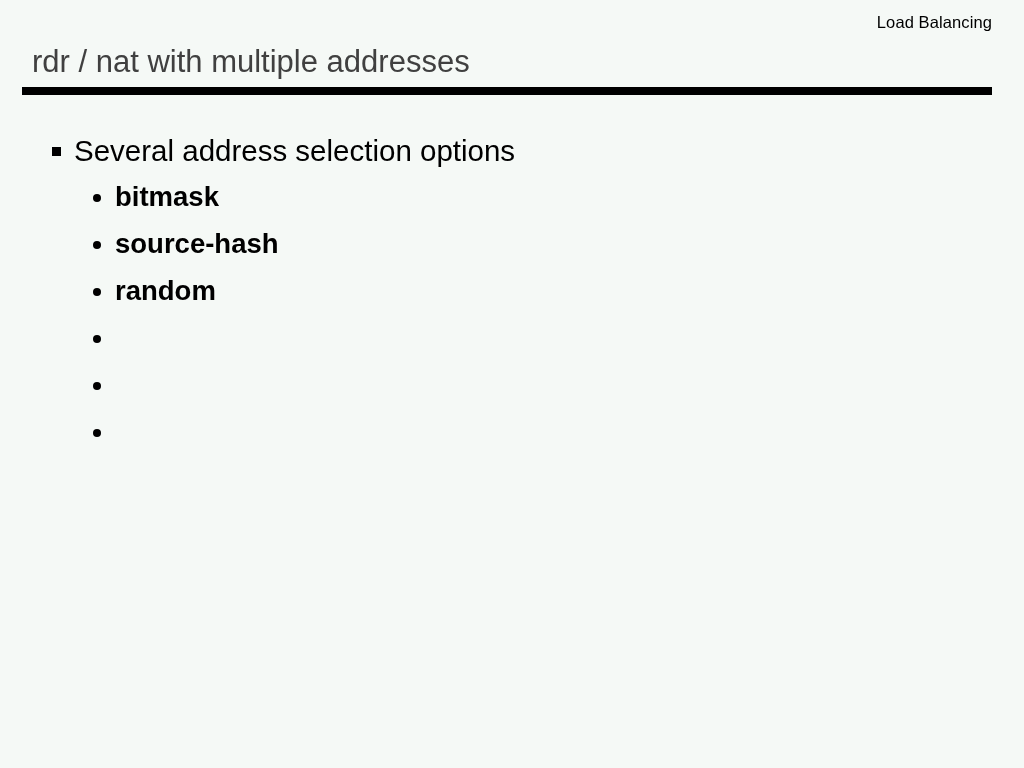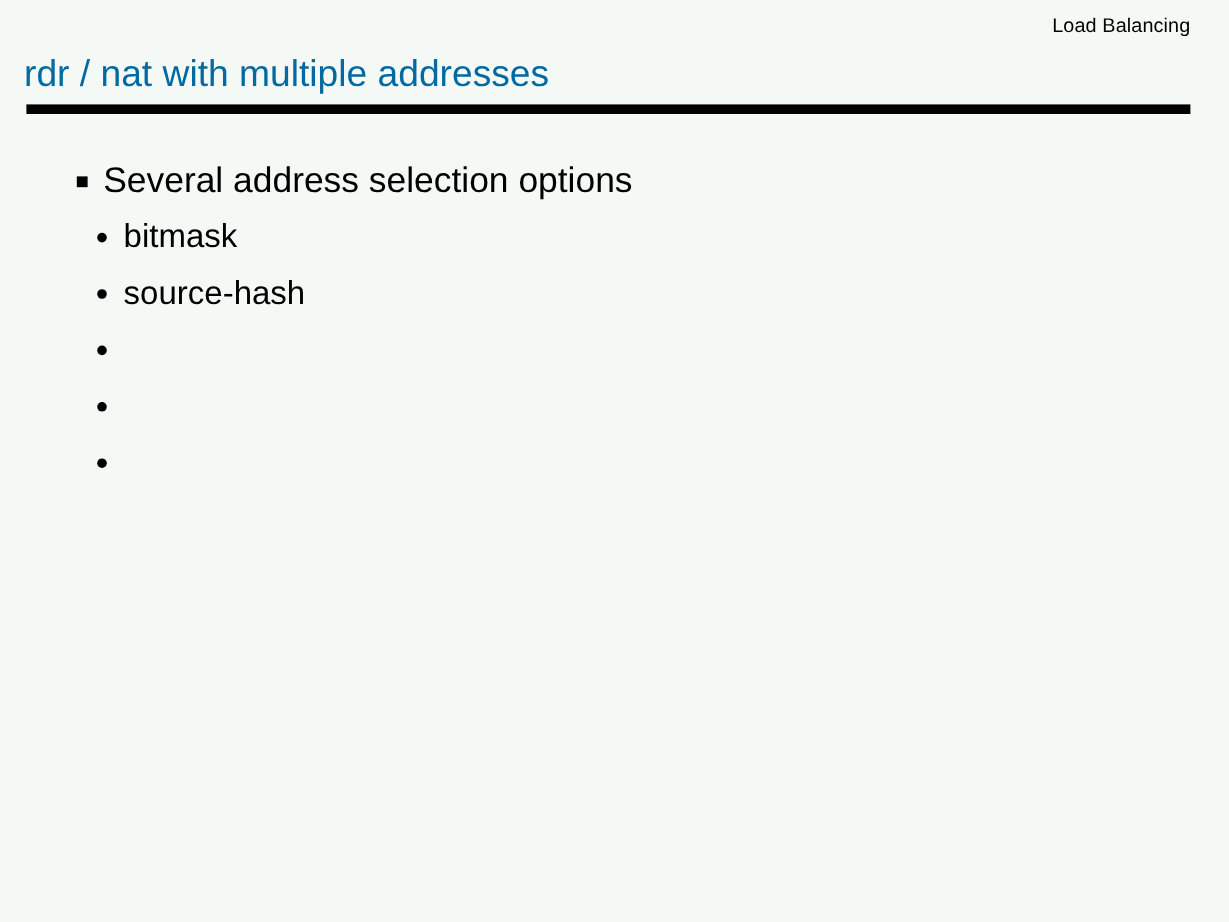--- a/index.html
+++ b/index.html
@@ -33,59 +33,60 @@
     letter-spacing: 0.1px;
     color: #000000;
     white-space: nowrap;
     text-align: right;
     margin-left: 24px;
   }
 
   
   .slide-title {
     position: absolute;
-    left: 20px;
+    left: 32px;
     top: 43px;
     font-size: 31px;
     line-height: 38px;
     font-weight: normal;
-    color: #0369a1;
+    color: #404040;
     white-space: nowrap;
     margin: 0;
   }
 
   .title-rule {
     position: absolute;
     left: 22px;
     top: 87px;
     width: 970px;
     height: 8px;
     background: #000000;
   }
 
   
   .body-list {
     position: absolute;
-    left: 12px;
+    left: 0;
     top: 133px;
     width: 812px;
   }
 
   .bullet-row {
     position: relative;
     display: flex;
     align-items: flex-start;
     height: 47px;
   }
 
   .bullet-row.level-1 {
     padding-left: 52px;
   }
   .bullet-row.level-2 {
-    padding-left: 69px;
+    padding-left: 93px;
+    font-weight: bold;
   }
 
   .bullet-mark {
     flex: 0 0 auto;
     display: inline-block;
   }
 
   .bullet-mark.square {
     width: 9px;
     height: 9px;
@@ -136,20 +137,24 @@
     <div class="bullet-row level-2">
       <span class="bullet-mark disc"></span>
       <span class="bullet-text">bitmask</span>
     </div>
 
     <div class="bullet-row level-2">
       <span class="bullet-mark disc"></span>
       <span class="bullet-text">source-hash</span>
     </div>
 
+    <div class="bullet-row level-2">
+      <span class="bullet-mark disc"></span>
+      <span class="bullet-text">random</span>
+    </div>
 
     <div class="bullet-row level-2">
       <span class="bullet-mark disc"></span>
     </div>
 
 
     <div class="bullet-row level-2">
       <span class="bullet-mark disc"></span>
     </div>
 

